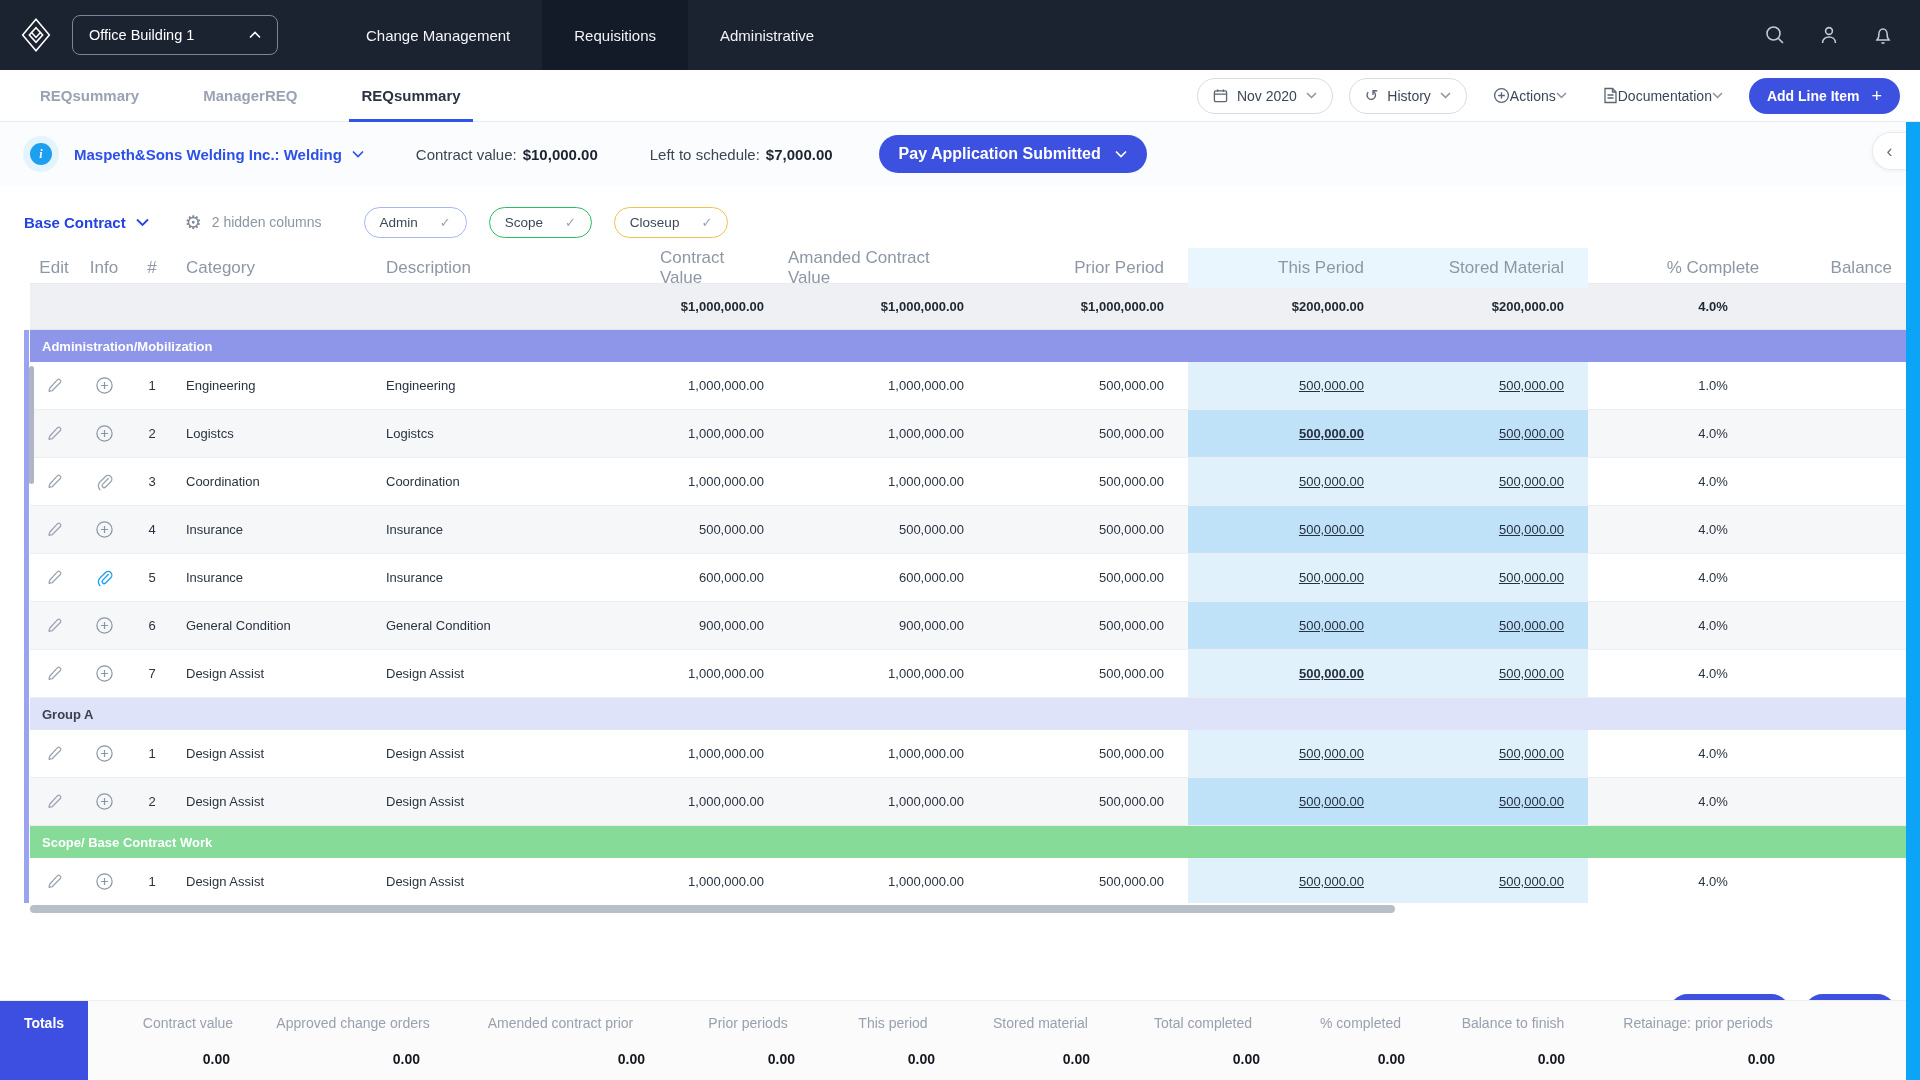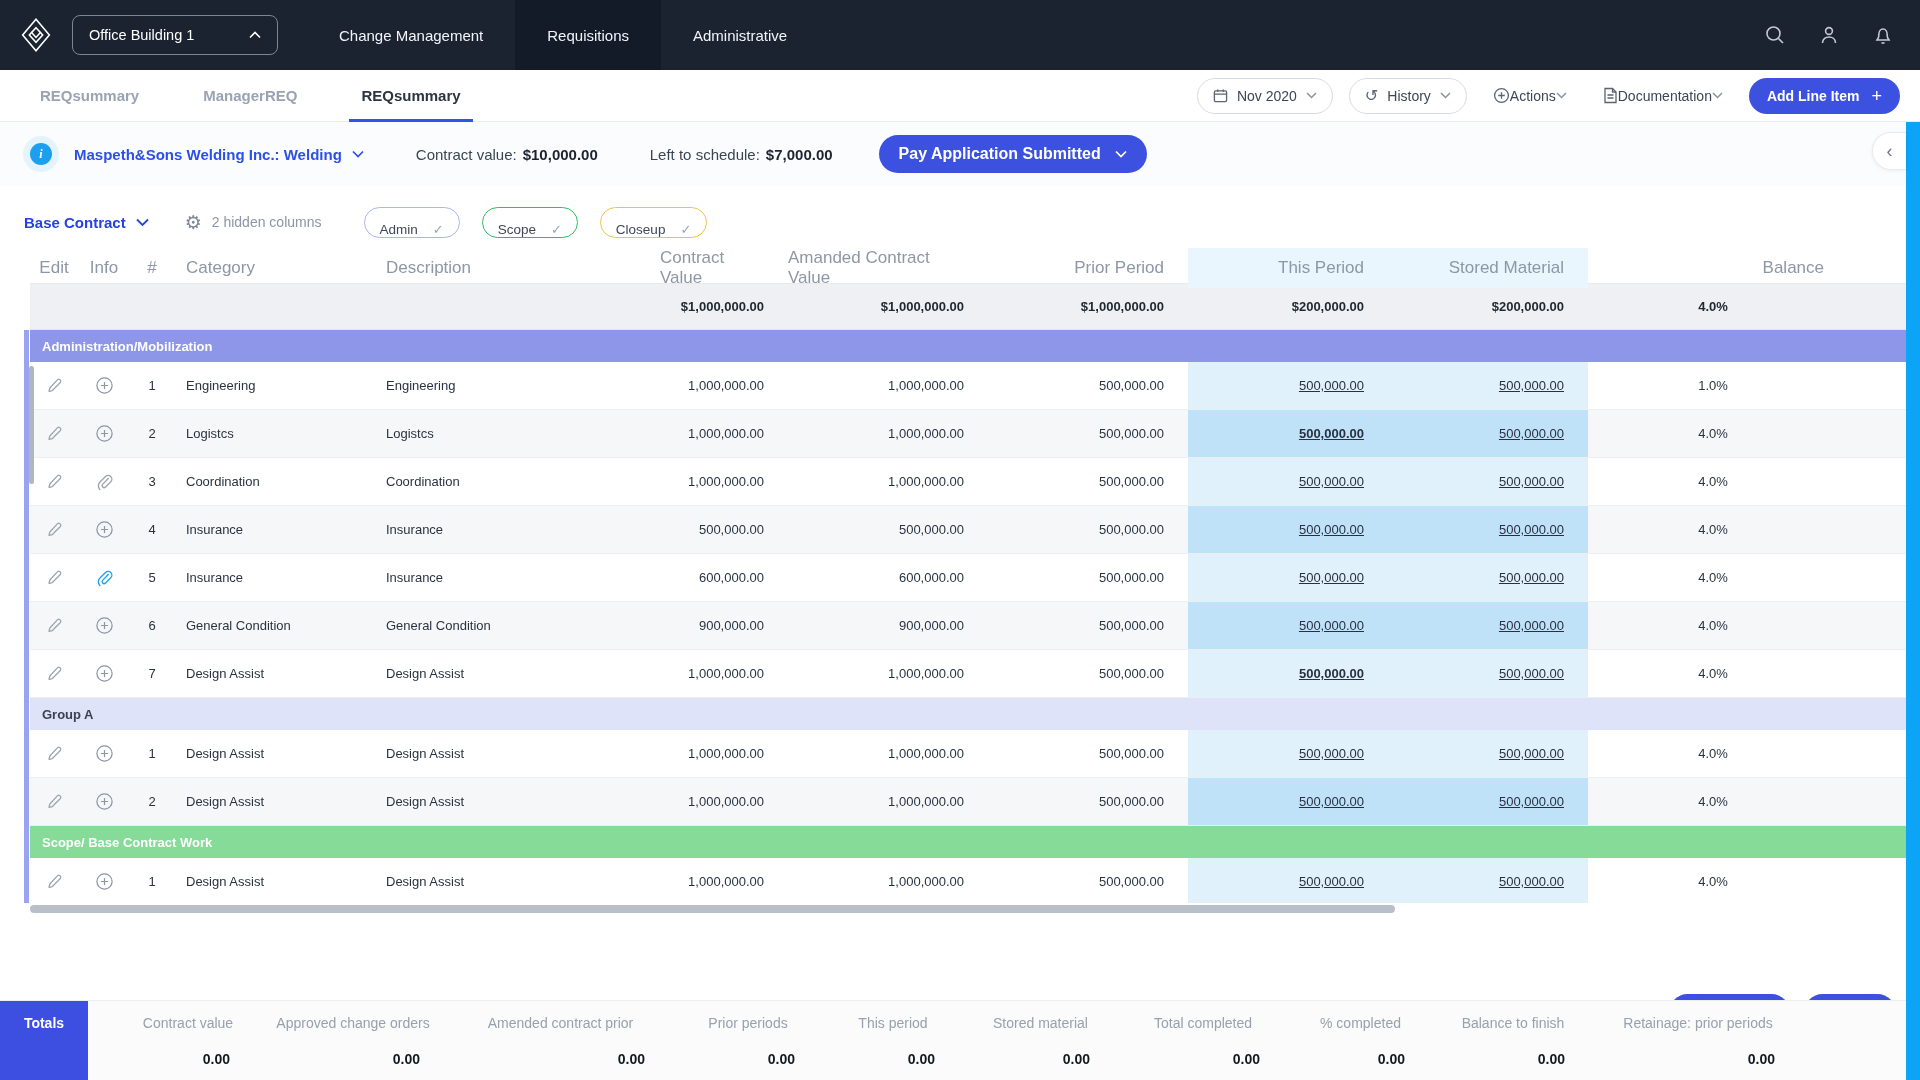--- a/index.html
+++ b/index.html
@@ -2,21 +2,21 @@
 <html><head>
 <meta charset="utf-8">
 <style>
   * { margin:0; padding:0; box-sizing:border-box; }
   html,body { width:1920px; height:1080px; overflow:hidden; }
   body { font-family:"Liberation Sans","DejaVu Sans",sans-serif; background:#ffffff; position:relative; }
 
   
   .navbar { position:absolute; left:0; top:0; width:1920px; height:70px; background:#1b2230; display:flex; align-items:center; }
   .logo-box { width:72px; display:flex; justify-content:center; align-items:center; }
-  .proj-pill { height:40px; min-width:206px; border:1px solid #7d8596; border-radius:8px; color:#fff; display:flex; align-items:center; justify-content:space-between; padding:0 16px; font-size:14.5px; margin-right:29px; cursor:pointer; }
+  .proj-pill { height:40px; min-width:206px; border:1px solid #7d8596; border-radius:8px; color:#fff; display:flex; align-items:center; justify-content:space-between; padding:0 16px; font-size:14.5px; margin-right:56px; cursor:pointer; }
   .nav-tabs { display:flex; height:70px; }
   .nav-tab { display:flex; align-items:center; padding:0 32px; color:#f2f4f8; font-size:15px; cursor:pointer; }
   .nav-tab.active { background:#131a28; }
   .nav-right { margin-left:auto; display:flex; align-items:center; gap:32px; padding-right:26px; }
   .nav-right svg { display:block; }
 
   
   .tabbar { position:absolute; left:0; top:70px; width:1920px; height:52px; background:#fff; border-bottom:1px solid #e9ecef; display:flex; align-items:center; }
   .tabs-left { display:flex; align-items:stretch; height:52px; padding-left:40px; gap:64px; }
   .sub-tab { display:flex; align-items:center; font-size:15px; color:#9aa3b2; cursor:pointer; position:relative; font-weight:600; }
@@ -36,21 +36,21 @@
   .meta-pair { font-size:15px; color:#3a4654; margin-left:52px; }
   .meta-pair b { color:#1d2430; margin-left:6px; }
   .status-pill { margin-left:46px; height:38px; background:#3d51e0; border:none; border-radius:19px; color:#fff; font-size:16px; font-weight:600; display:flex; align-items:center; gap:14px; padding:0 20px; cursor:pointer; font-family:inherit; }
 
   
   .section-controls { position:absolute; left:24px; top:200px; width:1872px; height:44px; display:flex; align-items:center; }
   .sec-title { color:#2443e0; font-size:15px; font-weight:700; display:flex; align-items:center; gap:10px; cursor:pointer; }
   .gear { font-size:19px; color:#7c8694; margin-left:36px; cursor:pointer; line-height:1; }
   .hidden-cols { font-size:14px; color:#8c96a4; margin-left:10px; }
   .chips { display:flex; gap:22px; margin-left:42px; }
-  .chip { height:31px; border:1.5px solid; border-radius:16px; display:flex; align-items:flex-end; gap:15px; padding:0 15px; font-size:13.5px; color:#3e4856; cursor:pointer; background:#fff; }
+  .chip { height:31px; border:1.5px solid; border-radius:16px; display:flex; align-items:center; gap:22px; padding:0 15px; font-size:13.5px; color:#3e4856; cursor:pointer; background:#fff; }
   .chip .chk { color:#97a1b0; font-size:13px; }
 
   
   .table-wrap { position:absolute; left:30px; top:248px; width:1876px; height:655px; overflow:hidden; background:#fff; }
   .trow { display:grid; grid-template-columns:48px 52px 44px 200px 286px 128px 200px 200px 200px 200px 250px minmax(60px,1fr); align-items:stretch; }
   .cell { display:flex; align-items:center; height:100%; font-size:13px; color:#2a3342; }
   .c-center { justify-content:center; }
   .c-right { justify-content:flex-end; padding-right:24px; }
   .c-left { padding-left:12px; }
   .thead { height:36px; border-bottom:1px solid #e8ebee; }
@@ -237,20 +237,21 @@
       <div class="cell c-center">Edit</div>
       <div class="cell c-center">Info</div>
       <div class="cell c-center">#</div>
       <div class="cell c-left">Category</div>
       <div class="cell c-left">Description</div>
       <div class="cell c-right">Contract Value</div>
       <div class="cell c-right">Amanded Contract Value</div>
       <div class="cell c-right">Prior Period</div>
       <div class="cell c-right hdr-blue">This Period</div>
       <div class="cell c-right hdr-blue">Stored Material</div>
+      <div class="cell c-center">% Complete</div>
       <div class="cell c-right" style="padding-right: 14px;">Balance</div>
     </div>
   <div class="trow totals-row" id="totalsRow">
       <div class="cell "></div>
       <div class="cell "></div>
       <div class="cell "></div>
       <div class="cell "></div>
       <div class="cell "></div>
       <div class="cell c-right">$1,000,000.00</div>
       <div class="cell c-right">$1,000,000.00</div>

